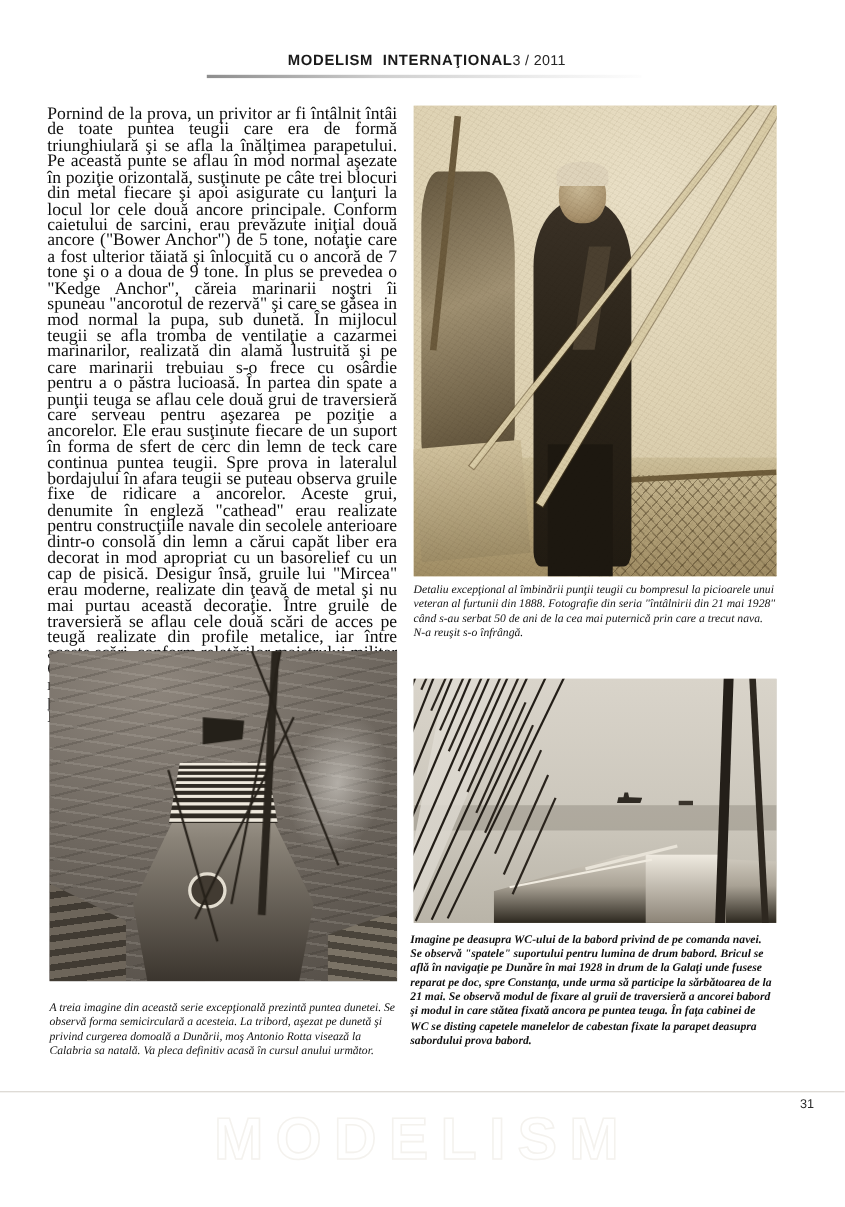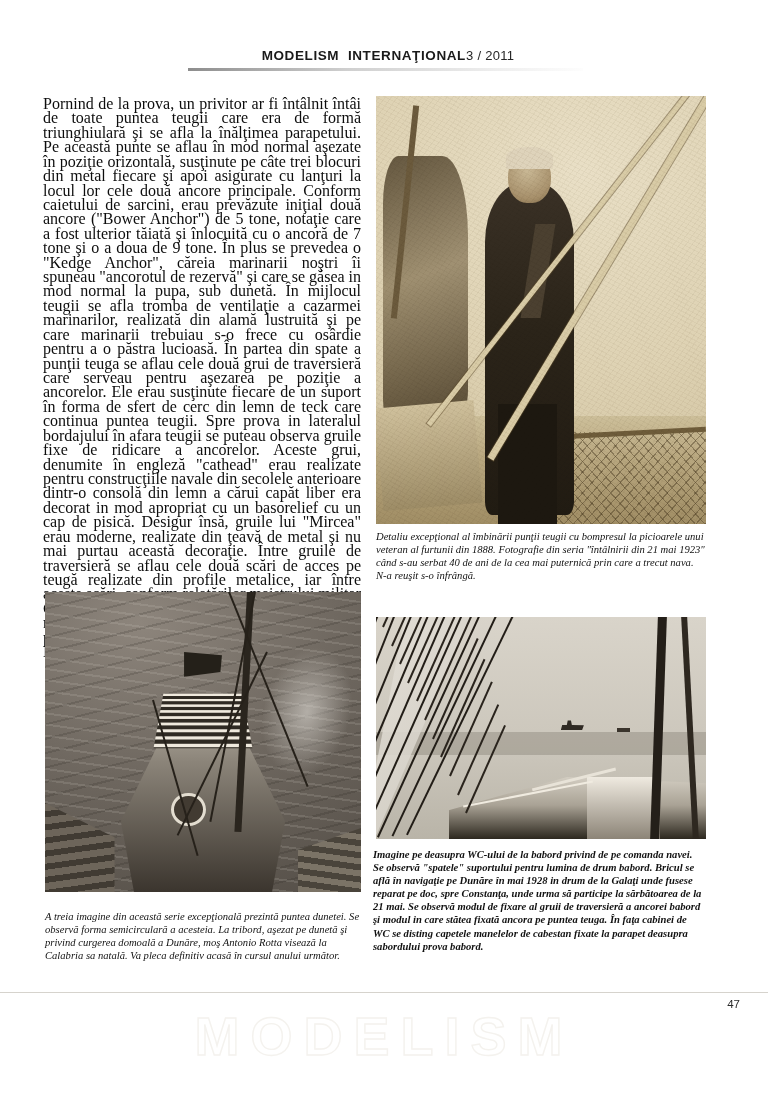--- a/index.html
+++ b/index.html
@@ -488,39 +488,39 @@
     <div class="v-crate"></div>
     <div class="v-man-body"></div>
     <div class="v-man-lapel"></div>
     <div class="v-man-legs"></div>
     <div class="v-man-head"></div>
     <div class="v-man-hair"></div>
     <div class="v-rope v-rope-a"></div>
     <div class="v-rope v-rope-b"></div>
     <div class="sepia-grain"></div>
   </div>
-  <div class="caption cap-veteran">Detaliu excepţional al îmbinării punţii teugii cu bompresul la picioarele unui veteran al furtunii din 1888. Fotografie din seria "întâlnirii din 21 mai 1923" când s-au serbat 40 de ani de la cea mai puternică prin care a trecut nava. N-a reuşit s-o înfrângă.</div>
+  <div class="caption cap-veteran">Detaliu excepţional al îmbinării punţii teugii cu bompresul la picioarele unui veteran al furtunii din 1888. Fotografie din seria "întâlnirii din 21 mai 1928" când s-au serbat 50 de ani de la cea mai puternică prin care a trecut nava. N-a reuşit s-o înfrângă.</div>
 
   <div class="photo photo-stern">
     <div class="s-water"></div>
     <div class="s-waves"></div>
     <div class="s-foam"></div>
     <div class="s-dock-l"></div>
     <div class="s-dock-r"></div>
     <div class="s-hull"></div>
     <div class="s-deckplate"></div>
     <div class="s-winch"></div>
     <div class="s-mast"></div>
     <div class="s-flag"></div>
     <div class="s-rig s-rig-a"></div>
     <div class="s-rig s-rig-b"></div>
     <div class="s-rig s-rig-c"></div>
     <div class="s-rig s-rig-d"></div>
   </div>
-  <div class="caption cap-stern">A treia imagine din această serie excepţională prezintă puntea dunetei. Se observă forma semicirculară a acesteia. La tribord, aşezat pe dunetă şi privind curgerea domoală a Dunăre, moş Antonio Rotta visează la Calabria sa natală. Va pleca definitiv acasă în cursul anului următor.</div>
+  <div class="caption cap-stern">A treia imagine din această serie excepţională prezintă puntea dunetei. Se observă forma semicirculară a acesteia. La tribord, aşezat pe dunetă şi privind curgerea domoală a Dunării, moş Antonio Rotta visează la Calabria sa natală. Va pleca definitiv acasă în cursul anului următor.</div>
 
   <div class="photo photo-rigging">
     <div class="r-sky"></div>
     <div class="r-sea"></div>
     <div class="r-tug"></div>
     <div class="r-tug2"></div>
     <div class="r-sail"></div>
     <div class="r-deck"></div>
     <div class="r-wc"></div>
     <div class="r-davit"></div>
@@ -547,15 +547,15 @@
         <div class="r-ratline" style="top: 62.8%; left: 19.84%; width: 32.3%; transform: rotate(-66deg);"></div>
         <div class="r-ratline" style="top: 71.2%; left: 22.36%; width: 31.2%; transform: rotate(-66deg);"></div>
         <div class="r-ratline" style="top: 79.6%; left: 24.88%; width: 30.1%; transform: rotate(-66deg);"></div>
         <div class="r-ratline" style="top: 88%; left: 27.4%; width: 29%; transform: rotate(-66deg);"></div>
       </div>
   </div>
   <div class="caption cap-rigging">Imagine pe deasupra WC-ului de la babord privind de pe comanda navei. Se observă "spatele" suportului pentru lumina de drum babord.  Bricul se află în navigaţie pe Dunăre în mai 1928 in drum de la Galaţi unde fusese reparat pe doc, spre Constanţa, unde urma să participe la sărbătoarea de la 21 mai. Se observă modul de fixare al gruii de traversieră a ancorei babord şi modul in care stătea fixată ancora pe puntea teuga. În faţa cabinei de WC se disting capetele manelelor de cabestan fixate la parapet deasupra sabordului prova babord.</div>
 
   <div class="footer-rule"></div>
   <div class="watermark">MODELISM</div>
-  <div class="page-number">47</div>
+  <div class="page-number">31</div>
 
 </div>
 
 </body></html>

